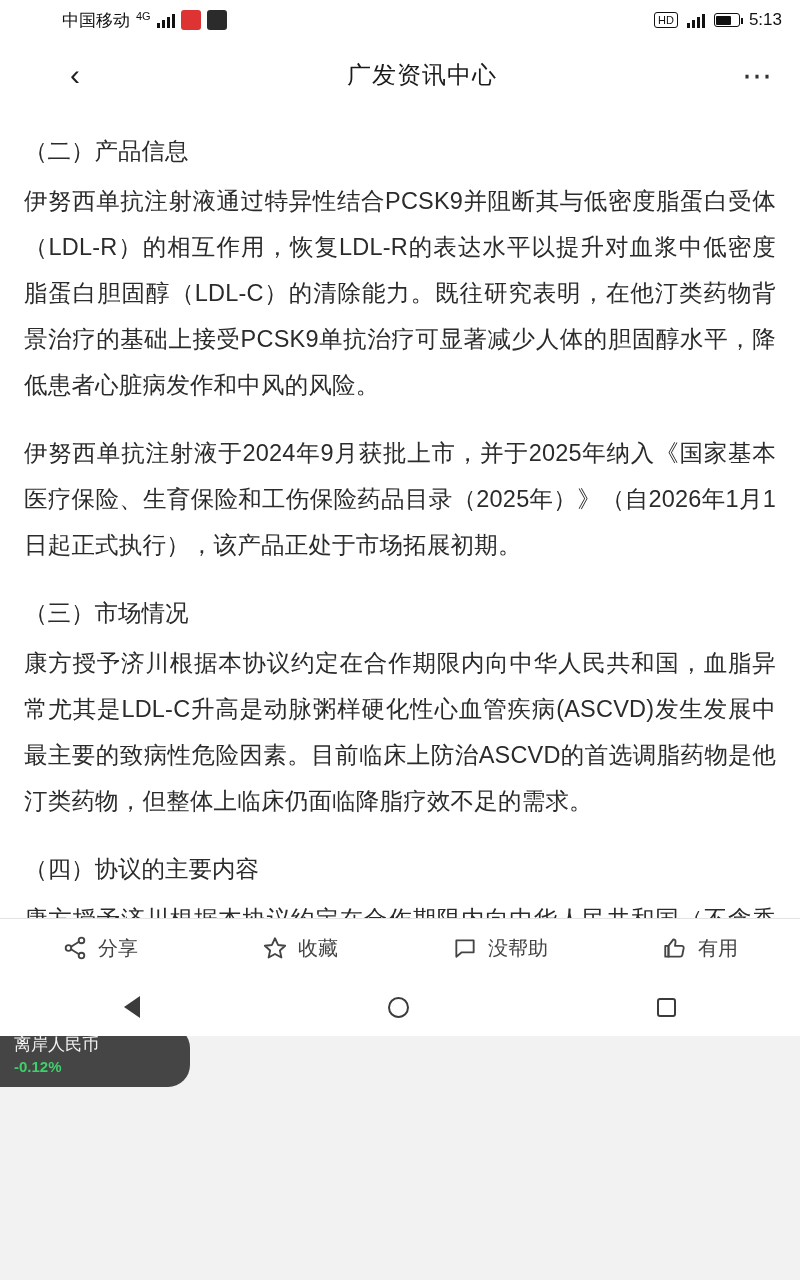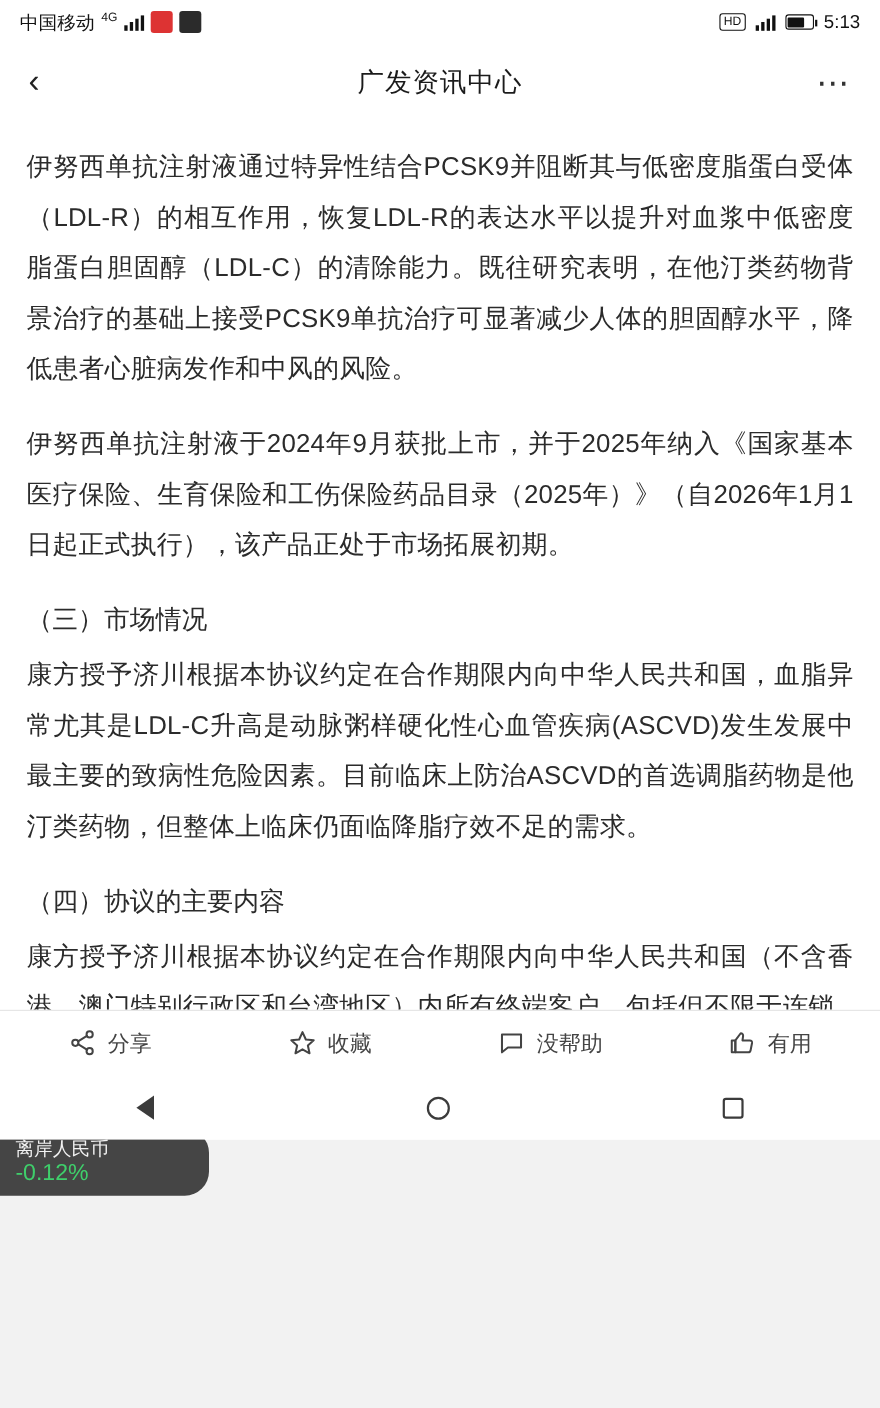--- a/index.html
+++ b/index.html
@@ -2,21 +2,21 @@
 <html><head>
 <meta charset="utf-8">
 <style>
   * { margin:0; padding:0; box-sizing:border-box; }
   html, body {
     width:800px; height:1280px;
     background:#f2f2f2;
     font-family:"Liberation Sans", sans-serif;
     overflow:hidden;
   }
-  .phone { position:relative; width:800px; height:1036px; background:#ffffff; }
+  .phone { position:relative; width:800px; height:1036px; background:#ffffff;padding-left:44px; }
 
   
   .statusbar {
     height:40px; display:flex; align-items:center; justify-content:space-between;
     padding:0 18px; background:#ffffff; font-size:17px; color:#111;
   }
   .sb-left { display:flex; align-items:center; gap:6px; }
   .carrier { font-size:17px; color:#111; }
   .sig-4g { font-size:11px; color:#111; position:relative; top:-4px; }
   .bars { display:flex; align-items:flex-end; gap:2px; height:16px; }
@@ -63,21 +63,21 @@
   .p.tight { margin-bottom:10px; }
 
   
   .quote-chip {
     position:absolute; left:0; top:1026px;
     background:rgba(30,30,30,0.82);
     color:#fff; border-radius:0 22px 22px 0;
     padding:8px 18px 9px 14px; width:190px;
   }
   .quote-name { font-size:17px; line-height:22px; color:#f2f2f2; }
-  .quote-val { font-size:21px; line-height:22px; color:#3fcf6b; }
+  .quote-val { font-size:15px; line-height:22px; color:#3fcf6b;font-weight:bold; }
 
   
   .actionbar {
     position:absolute; left:0; right:0; bottom:58px; height:60px;
     border-top:1px solid #e4e4e4; background:#fff;
     display:flex; align-items:center;
   }
   .act { flex:1; display:flex; justify-content:center; gap:10px; color:#444; font-size:20px; }
   .act svg { display:block; }
 
@@ -135,20 +135,21 @@
     </div>
   </div>
 
   <div class="titlebar">
     <div class="back-ic">‹</div>
     <div class="title">广发资讯中心</div>
     <div class="dots">⋯</div>
   </div>
 
   <div class="article">
+    <div class="h">（二）产品信息</div>
     <div class="p">伊努西单抗注射液通过特异性结合PCSK9并阻断其与低密度脂蛋白受体（LDL-R）的相互作用，恢复LDL-R的表达水平以提升对血浆中低密度脂蛋白胆固醇（LDL-C）的清除能力。既往研究表明，在他汀类药物背景治疗的基础上接受PCSK9单抗治疗可显著减少人体的胆固醇水平，降低患者心脏病发作和中风的风险。</div>
     <div class="p">伊努西单抗注射液于2024年9月获批上市，并于2025年纳入《国家基本医疗保险、生育保险和工伤保险药品目录（2025年）》（自2026年1月1日起正式执行），该产品正处于市场拓展初期。</div>
     <div class="h">（三）市场情况</div>
     <div class="p">康方授予济川根据本协议约定在合作期限内向中华人民共和国，血脂异常尤其是LDL-C升高是动脉粥样硬化性心血管疾病(ASCVD)发生发展中最主要的致病性危险因素。目前临床上防治ASCVD的首选调脂药物是他汀类药物，但整体上临床仍面临降脂疗效不足的需求。</div>
     <div class="h">（四）协议的主要内容</div>
     <div class="p tight">康方授予济川根据本协议约定在合作期限内向中华人民共和国（不含香港、澳门特别行政区和台湾地区）内所有终端客户，包括但不限于连锁</div>
   </div>
 
   <div class="quote-chip">
     <div class="quote-name">离岸人民币</div>

